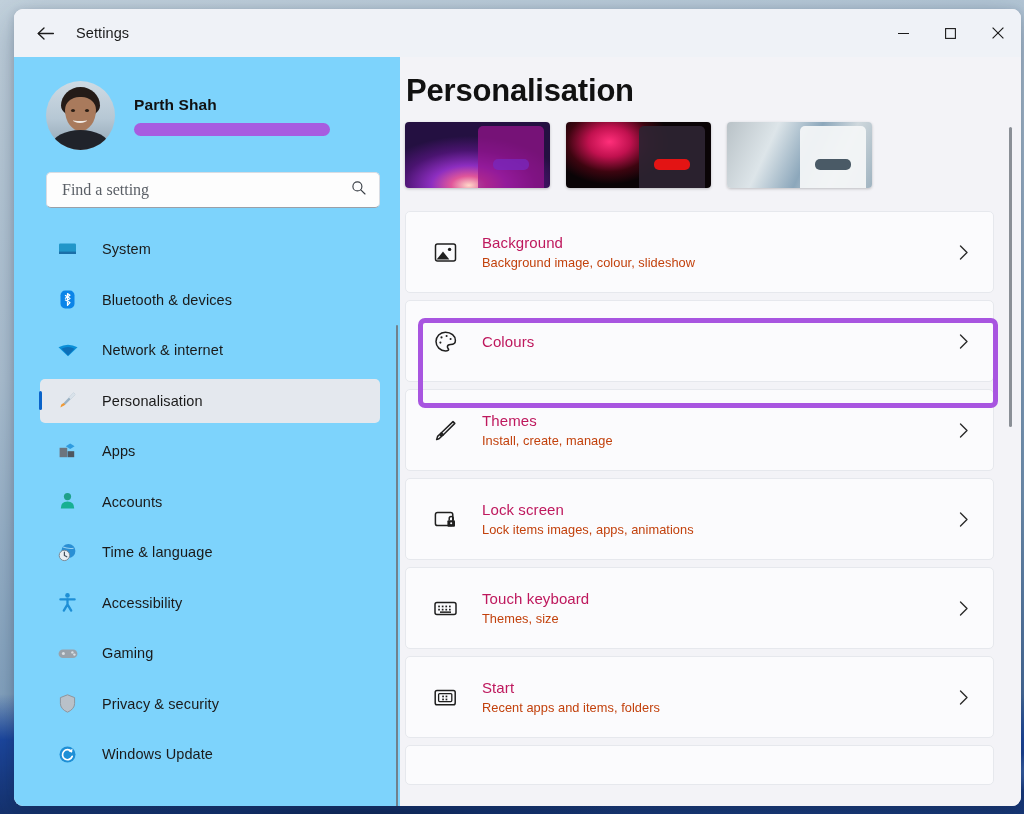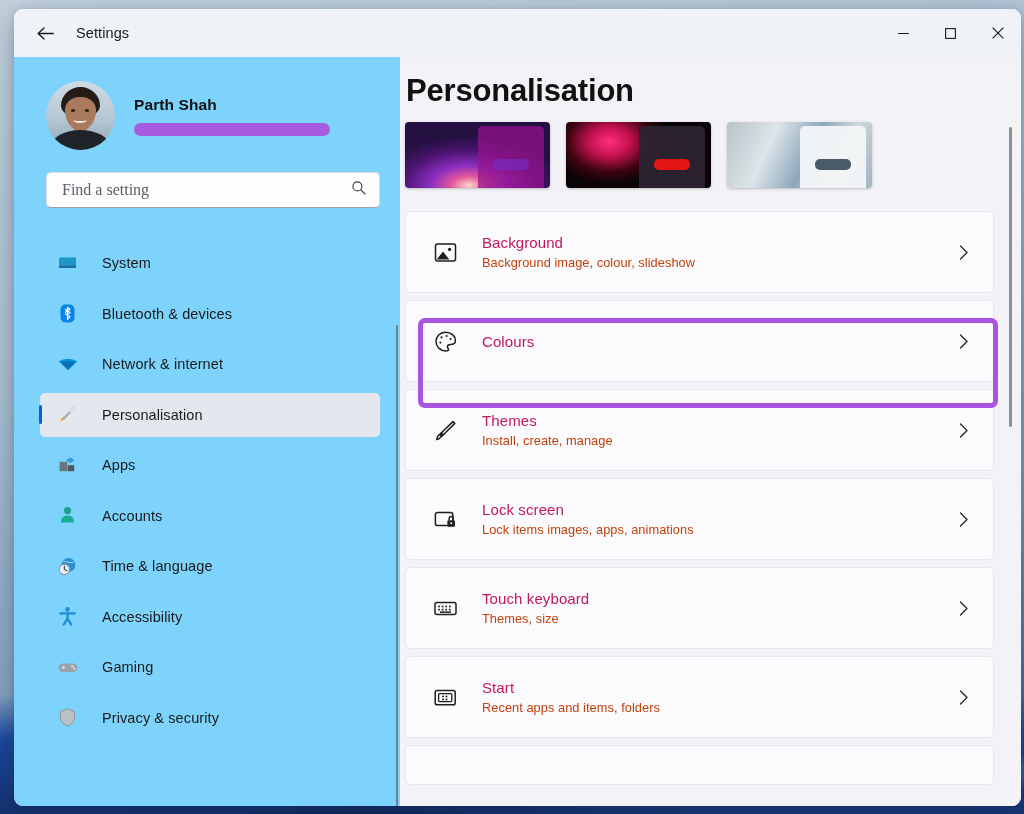--- a/index.html
+++ b/index.html
@@ -190,21 +190,21 @@
     flex: 1;
     border: none;
     outline: none;
     background: transparent;
     font-family: Liberation Serif, serif;
     font-size: 16px;
     color: #1a1a1a;
   }
   .search-input::placeholder { color: #5a5f66; }
 
-  .nav { padding: 19px 0 0 26px; margin-top: 14px; }
+  .nav { padding: 19px 0 0 26px; }
   .nav-item {
     height: 44px;
     width: 340px;
     display: flex;
     align-items: center;
     border-radius: 5px;
     position: relative;
     padding-left: 17px;
     margin-bottom: 6.5px;
   }
@@ -563,20 +563,30 @@
 
         <div class="nav-item">
           <span class="nav-icon">
             <svg width="21" height="21" viewBox="0 0 21 21">
               <path d="M10.5 1.8 L17.6 4.6 V10.4 Q17.6 16 10.5 19.2 Q3.4 16 3.4 10.4 V4.6 Z" fill="#b9c1c9" stroke="#8d959d" stroke-width="1"></path>
             </svg>
           </span>
           <span class="nav-label">Privacy &amp; security</span>
         </div>
 
+        <div class="nav-item">
+          <span class="nav-icon">
+            <svg width="21" height="21" viewBox="0 0 21 21">
+              <circle cx="10.5" cy="10.5" r="8" fill="#1e8fd6"></circle>
+              <path d="M14.4 7.6 A5 5 0 1 0 15.2 12.4" fill="none" stroke="#fff" stroke-width="1.7" stroke-linecap="round"></path>
+              <path d="M15.6 4.6 L15 8.2 L11.6 7.4 Z" fill="#fff"></path>
+            </svg>
+          </span>
+          <span class="nav-label">Windows Update</span>
+        </div>
 
       </div>
 
       <div class="sidebar-divider"></div>
     </div>
 
     <div class="main">
 
       <div class="main-scroll">
 

